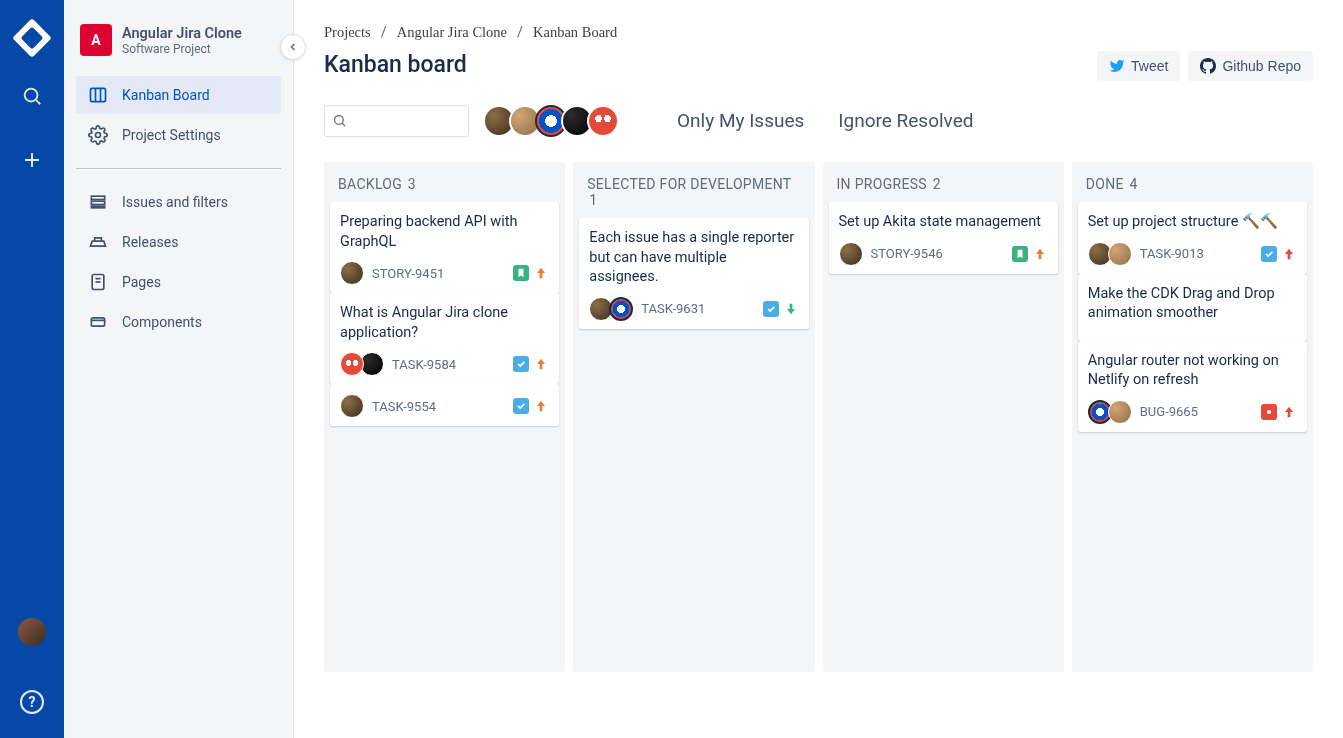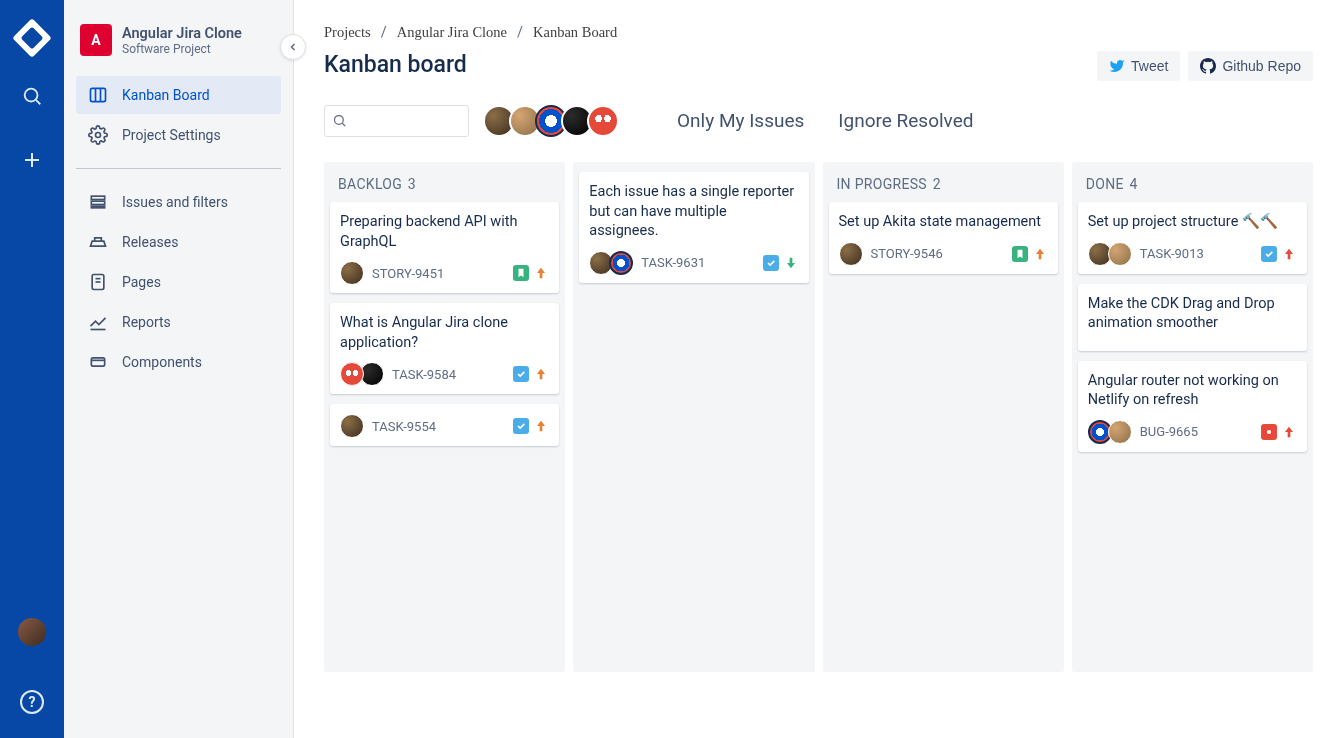--- a/index.html
+++ b/index.html
@@ -49,21 +49,21 @@
 .avatar-stack .av { width: 32px; height: 32px; border-radius: 50%; border: 2px solid #fff; margin-left: -6px; cursor: pointer; }
 .avatar-stack .av:first-child { margin-left: 0; }
 .filter-link { font-size: 19px; color: #42526e; cursor: pointer; padding: 6px 10px; border-radius: 3px; }
 
 
 .board { display: flex; gap: 8px; margin-top: 24px; }
 .column { flex: 1; min-width: 0; background: #f4f5f7; border-radius: 3px; padding: 10px 6px; min-height: 510px; }
 .col-header { font-size: 14px; color: #5e6c84; text-transform: uppercase; padding: 4px 8px 10px; letter-spacing: 0.3px; }
 .col-header .cnt { margin-left: 2px; }
 
-.card { background: #fff; border-radius: 3px; box-shadow: 0 1px 2px rgba(9,30,66,0.2); padding: 10px 10px 8px; margin-bottom: 10px; cursor: pointer; }
+.card { background: #fff; border-radius: 3px; box-shadow: 0 1px 2px rgba(9,30,66,0.2); padding: 10px 10px 8px; margin-bottom: 0; cursor: pointer; }
 .card-title { font-size: 14.5px; line-height: 1.35; color: #172b4d; margin-bottom: 10px; }
 .card-footer { display: flex; align-items: center; justify-content: space-between; }
 .card-left { display: flex; align-items: center; gap: 8px; }
 .card-right { display: flex; align-items: center; gap: 4px; }
 .assignees { display: flex; }
 .assignees .mini { width: 24px; height: 24px; border-radius: 50%; border: 1px solid #fff; margin-left: -4px; }
 .assignees .mini:first-child { margin-left: 0; }
 .issue-key { font-size: 13px; color: #5e6c84; }
 
 .type-icon { width: 16px; height: 16px; border-radius: 3px; display: flex; align-items: center; justify-content: center; }
@@ -153,27 +153,20 @@
           </svg>
         <span>Releases</span>
       </li>
       <li class="nav-item">
         <svg width="20" height="20" viewBox="0 0 24 24" fill="none" stroke="currentColor" stroke-width="2">
             <rect x="5" y="3" width="14" height="18" rx="2"></rect>
             <line x1="9" y1="8" x2="15" y2="8"></line>
             <line x1="9" y1="12" x2="15" y2="12"></line>
           </svg>
         <span>Pages</span>
-      </li>
-      <li class="nav-item">
-        <svg width="20" height="20" viewBox="0 0 24 24" fill="none" stroke="currentColor" stroke-width="2">
-            <polyline points="3 17 9 11 13 15 21 7"></polyline>
-            <line x1="3" y1="21" x2="21" y2="21"></line>
-          </svg>
-        <span>Reports</span>
       </li>
       <li class="nav-item">
         <svg width="20" height="20" viewBox="0 0 24 24" fill="none" stroke="currentColor" stroke-width="2">
             <rect x="4" y="7" width="16" height="10" rx="2"></rect>
             <line x1="4" y1="10" x2="20" y2="10"></line>
           </svg>
         <span>Components</span>
       </li>
     </ul>
   </aside>
@@ -292,20 +285,21 @@
                 <span class="prio">
                   <svg width="16" height="16" viewBox="0 0 24 24" fill="#e97f33">
                     <path d="M12 4l6 8h-4v8h-4v-8H6z"></path>
                   </svg>
                 </span>
               </div>
             </div>
           </div>
         </div>
         <div class="column">
+          <div class="col-header"><span>SELECTED FOR DEVELOPMENT</span> <span class="cnt">1</span></div>
           <div class="card">
             <div class="card-title">Each issue has a single reporter but can have multiple assignees.</div>
             <div class="card-footer">
               <div class="card-left">
                 <div class="assignees">
                   <div class="mini av-1"></div>
                   <div class="mini av-3"></div>
                 </div>
                 <span class="issue-key">TASK-9631</span>
               </div>

